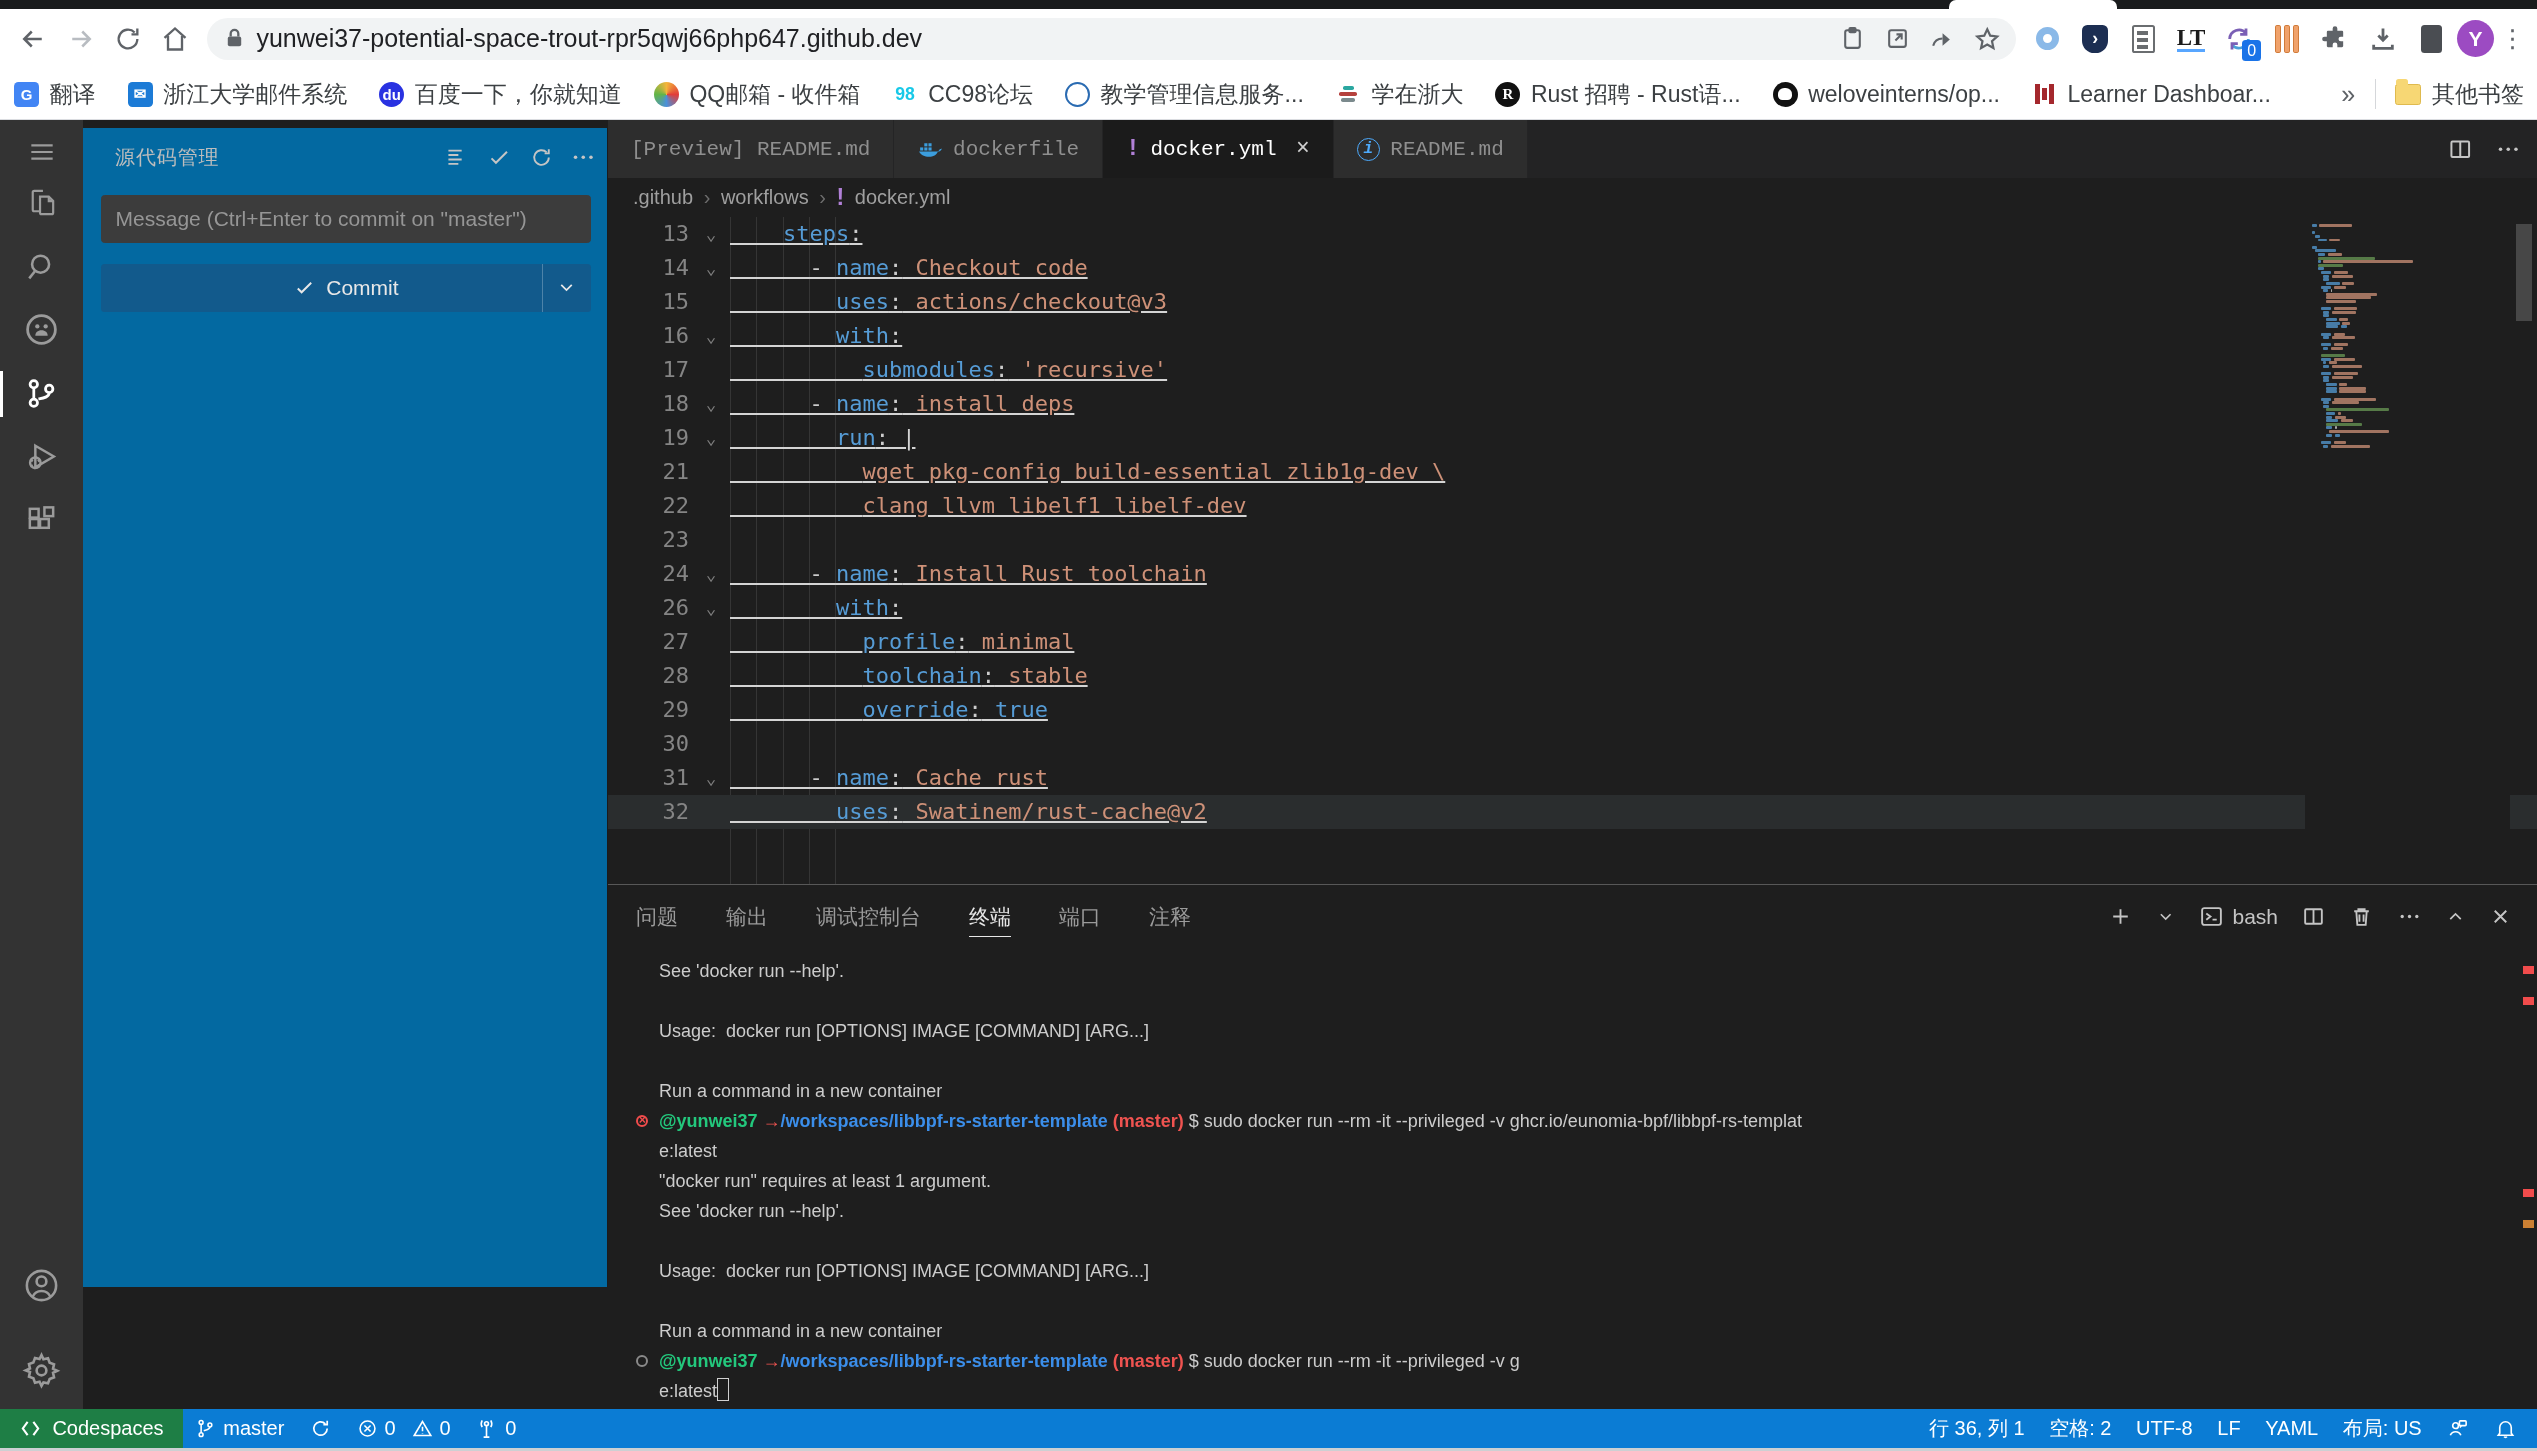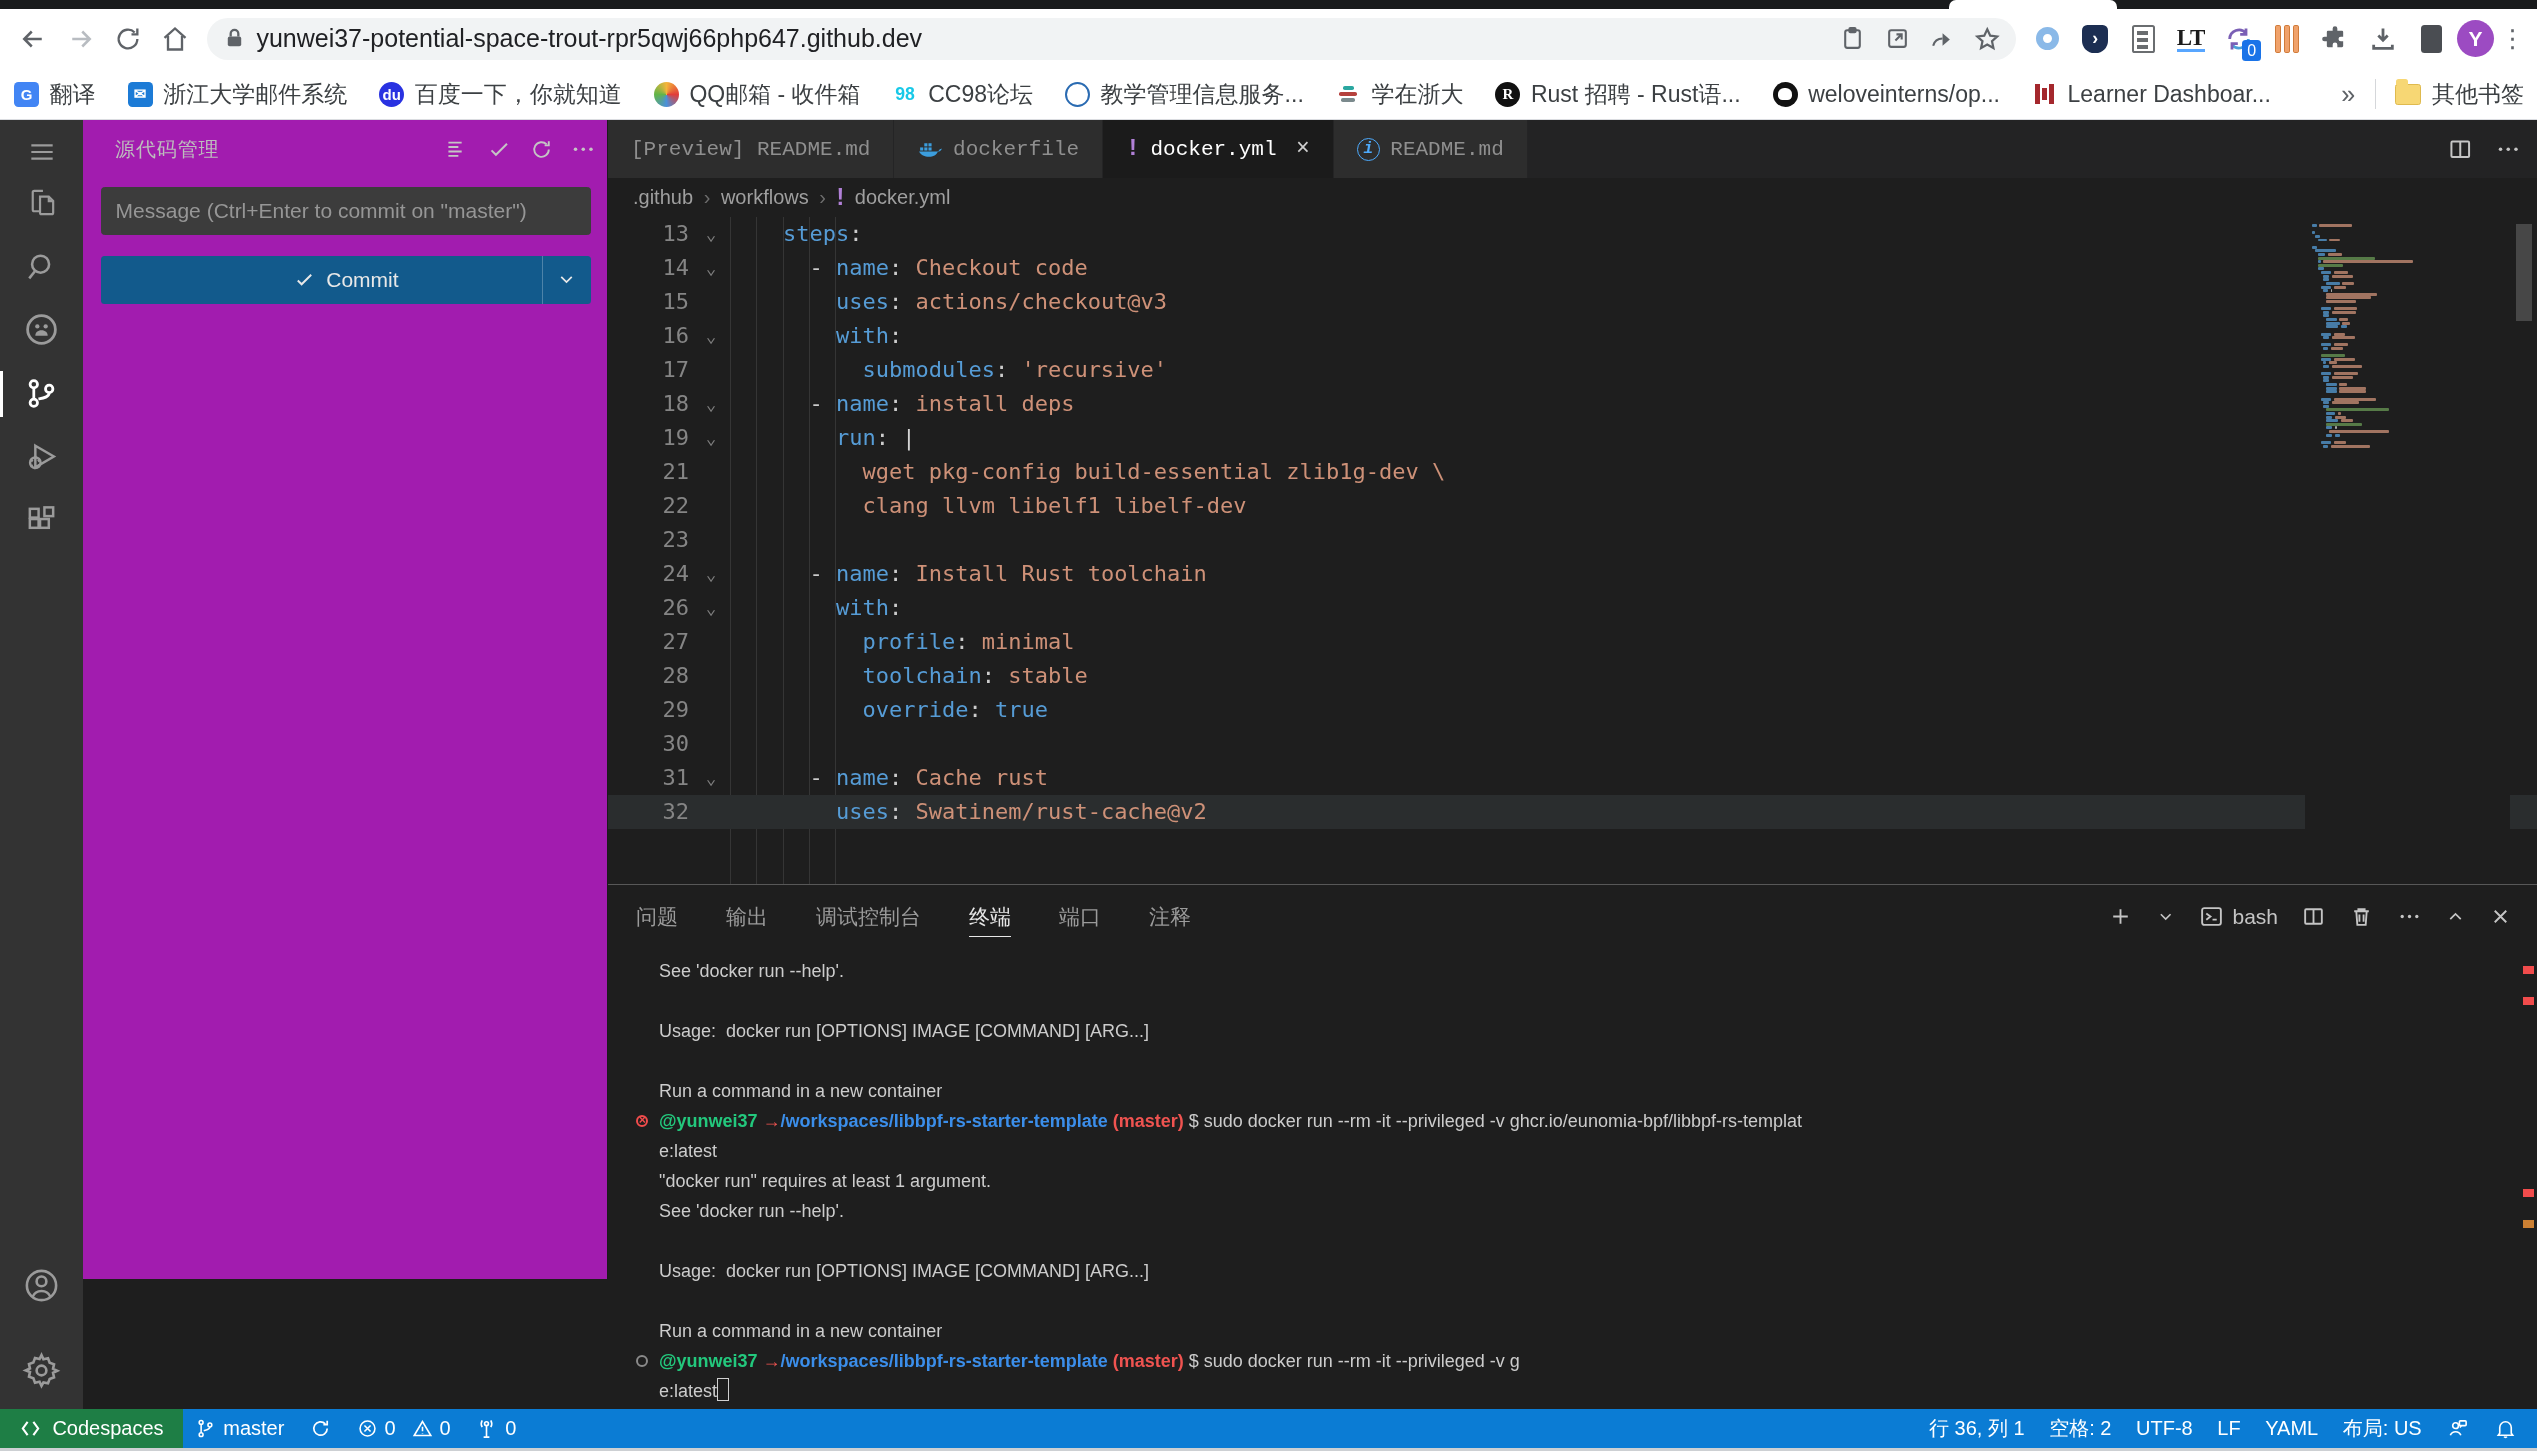--- a/index.html
+++ b/index.html
@@ -66,21 +66,21 @@
   .folder { width:26.5px; height:21px; background:#f7d774; border:0.9px solid #dfba4e; border-radius:2.6px; position:relative; }
   .folder:before { content:""; position:absolute; left:0; top:-5.3px; width:12.3px; height:5.3px; background:#f7d774; border-radius:2.6px 2.6px 0 0; }
 
   
   .workbench { position:absolute; left:0; top:120px; width:2538px; height:1289px; background:#1e1e1e; }
   .activitybar { position:absolute; left:0; top:0; width:83px; height:1289px; background:#333333; }
   .abico { position:absolute; left:0; width:83px; height:53px; display:flex; align-items:center; justify-content:center; color:#9b9b9b; }
   .abico.active { color:#ffffff; }
   .abico.active:before { content:""; position:absolute; left:0; top:3.5px; bottom:3.5px; width:2.6px; background:#ffffff; }
 
-  .sidebar { position:absolute; left:83px; top:0; width:525px; height:1159px; background:#a21caf; border-right:0.9px solid #1b1b1c; }
+  .sidebar { position:absolute; left:83px; top:8px; width:525px; height:1159px; background:#0369a1; border-right:0.9px solid #1b1b1c; }
   .sb-head { height:58px; display:flex; align-items:center; padding:0 10.6px 0 32px; color:#bdbdbd; font-size:20px; }
   .sb-head .ttl { flex:1 1 auto; letter-spacing:0.9px; }
   .sb-acts { display:flex; gap:16px; color:#c5c5c5; align-items:center; }
   .sb-input { display:block; width:490px; margin:8.8px 17.6px 0 17.6px; height:48px; background:#3c3c3c; border:0.9px solid #3c3c3c;
               border-radius:3.5px; color:#cccccc; font-size:21px; padding:0 14px; font-family:"Liberation Sans",sans-serif; }
   .sb-input::placeholder { color:#969696; }
   .commitbtn { position:relative; display:flex; width:490px; margin:21px 17.6px 0 17.6px; height:48px; background:#125a8c;
                border:none; border-radius:3.5px; color:#e8e8e8; font-size:21px; align-items:center; justify-content:center; gap:10.6px; }
   .commitbtn .dd { position:absolute; right:0; top:0; width:49px; height:48px; display:flex; align-items:center;
                    justify-content:center; border-left:0.9px solid rgba(255,255,255,.25); }
@@ -99,21 +99,21 @@
   .breadcrumb { height:39px; display:flex; align-items:center; gap:10.6px; padding-left:25px; font-size:20px; color:#9f9f9f; background:#1e1e1e; }
   .breadcrumb .sep { color:#6e6e6e; }
 
   .codearea { position:relative; height:667px; overflow:hidden; background:#1e1e1e;
               font-family:"DejaVu Sans Mono", monospace; font-size:22px; }
   .guide { position:absolute; top:0; bottom:0; width:0.9px; background:#353535; }
   .code-line { position:relative; height:34px; line-height:34px; display:flex; white-space:pre; }
   .code-line.hl { background:#2a2d2e; }
   .ln { width:81px; text-align:right; color:#858585; flex:0 0 auto; }
   .fold { position:absolute; left:88px; top:0; width:30px; color:#7d7d7d; font-size:17.6px; text-align:center; }
-  .ctext { position:absolute; left:122px; top:0; white-space:pre; color:#d4d4d4; }
+  .ctext { position:absolute; left:122px; top:0; white-space:pre; color:#d4d4d4;text-decoration:underline; }
   .tk-k { color:#569cd6; } .tk-v { color:#ce9178; } .tk-s { color:#ce9178; }
   .tk-pu { color:#cccccc; } .tk-b { color:#569cd6; } .tk-op { color:#d4d4d4; }
   .minimap { position:absolute; left:1697px; top:0; width:205px; height:100%; background:#1e1e1e; }
   .mmrow { position:absolute; height:2.6px; border-radius:0.9px; opacity:.75; }
   .mm-b { background:#569cd6; } .mm-o { background:#ce9178; } .mm-g { background:#6a9955; } .mm-w { background:#d4d4d4; }
   .vscroll { position:absolute; left:1906px; top:0; width:19.4px; height:100%; }
   .vthumb { position:absolute; left:1.8px; top:7px; width:16px; height:97px; background:rgba(121,121,121,.45); }
 
   .panel { position:absolute; left:0; top:764px; width:1929px; height:525px; background:#1e1e1e; border-top:0.9px solid #585858; }
   .panelhead { position:relative; height:63px; display:flex; align-items:center; gap:48px; padding-left:28px;

